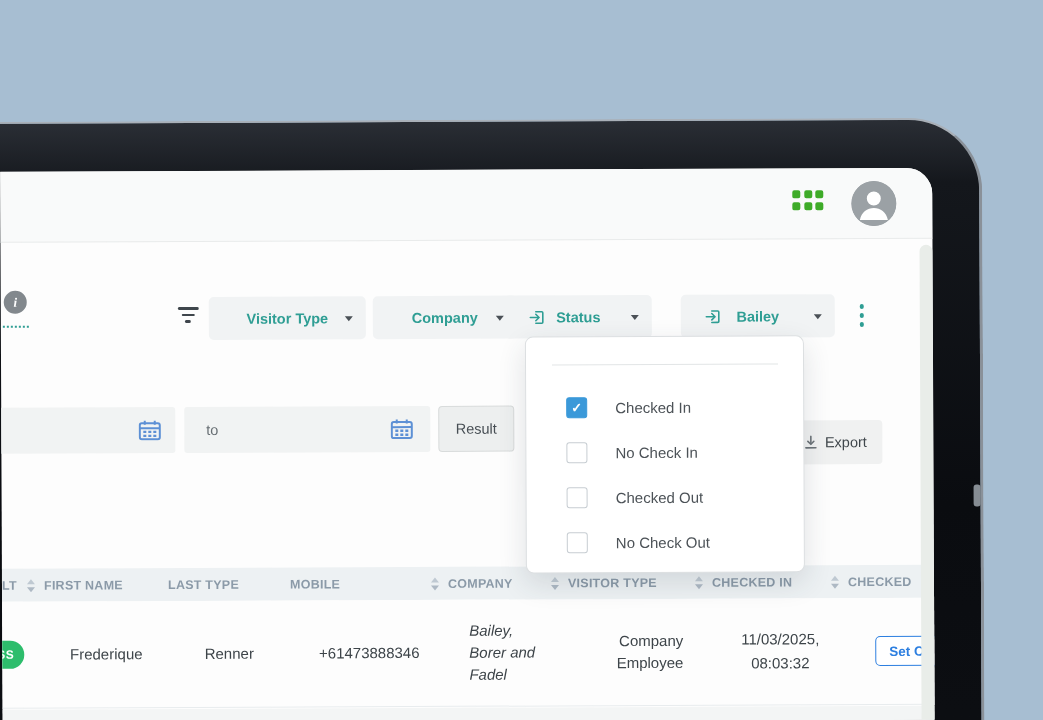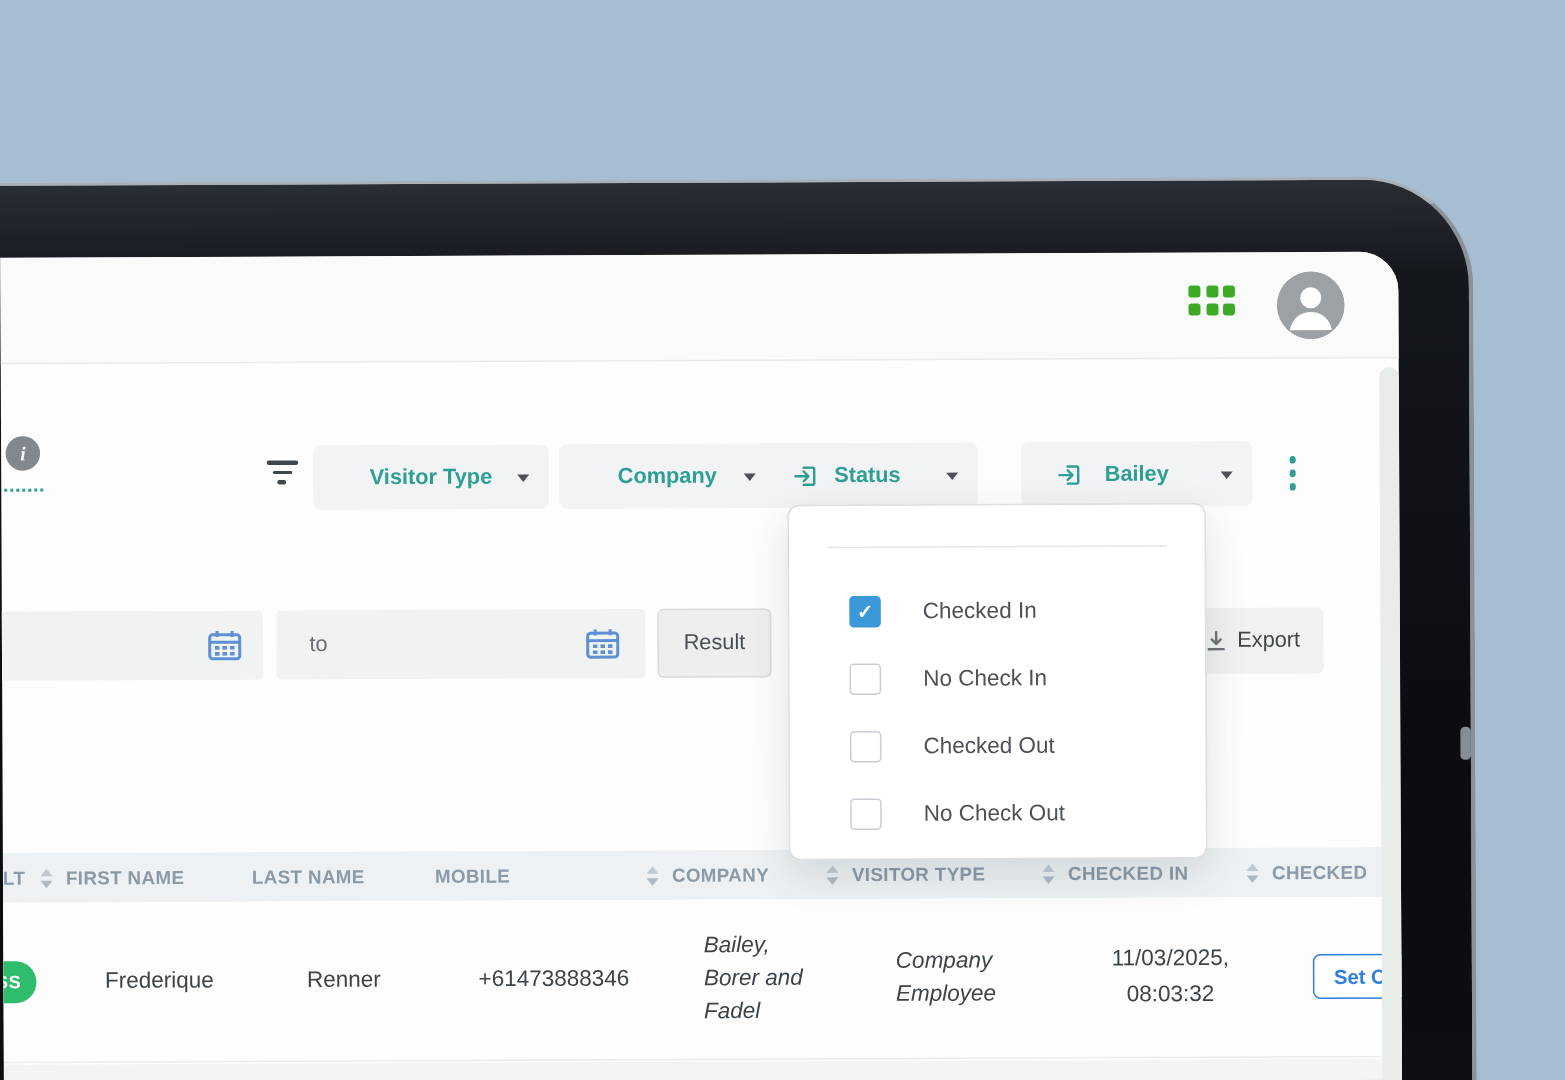--- a/index.html
+++ b/index.html
@@ -60,21 +60,21 @@
   
   .field{position:absolute;top:236px;height:46px;background:#f1f3f3;border-radius:3px;}
   .field-from{left:-40px;width:214px;}
   .field-to{left:183px;width:246px;}
   .to-label{position:absolute;left:22px;top:50%;transform:translateY(-50%);color:#676e73;font-size:14.5px;}
   .cal{position:absolute;right:14px;top:50%;transform:translateY(-50%);}
   .field-to .cal{right:17px;}
   .btn-clear{position:absolute;left:437px;top:236px;width:76px;height:46px;background:#edefef;
     border:1px solid #d8dbdb;border-radius:4px;color:#474e54;font-size:14.5px;
     display:flex;align-items:center;justify-content:center;cursor:pointer;}
-  .btn-export{position:absolute;left:787px;top:237px;width:94px;height:44px;background:#f0f1f1;
+  .btn-export{position:absolute;left:787px;top:252px;width:94px;height:44px;background:#f0f1f1;
     border-radius:4px;color:#3f464b;font-size:14.5px;display:flex;align-items:center;justify-content:center;gap:8px;cursor:pointer;z-index:1;}
 
   
   .thead,.trow{position:absolute;left:0;width:965px;display:grid;
     grid-template-columns:42px 124px 122px 158px 120px 144px 136px 119px;}
   .thead{top:397px;height:33px;background:#edf1f3;}
   .th{position:relative;display:flex;align-items:center;
     color:#8b9aa8;font-size:12.5px;font-weight:700;letter-spacing:.02em;cursor:pointer;}
   .th.first{justify-content:flex-start;padding-left:0;}
   .sort{position:absolute;right:8px;top:50%;transform:translateY(-50%);width:9px;height:13px;}
@@ -82,21 +82,21 @@
     border-left:4.5px solid transparent;border-right:4.5px solid transparent;}
   .sort::before{top:0;border-bottom:5px solid #bfc9d2;}
   .sort::after{bottom:0;border-top:5px solid #aeb9c4;}
   .trow{top:430px;height:107px;background:#fdfdfd;border-bottom:1px solid #e8ecee;}
   .td{position:relative;display:flex;align-items:center;justify-content:center;
     color:#3d4449;font-size:15px;line-height:22px;}
   .badge{position:absolute;left:-36px;top:50%;transform:translateY(-50%);width:58px;height:28px;
     border-radius:14px;background:#2dbd6c;color:#fff;font-size:12px;font-weight:700;letter-spacing:.5px;
     display:flex;align-items:center;justify-content:flex-end;padding-right:10px;}
   .cell-company{width:78px;text-align:left;font-style:italic;}
-  .cell-visitor{width:86px;text-align:left;font-style:italic;}
+  .cell-visitor{width:86px;text-align:right;}
   .cell-date{width:94px;text-align:center;line-height:24px;}
   .btn-set{justify-self:start;margin-left:27px;width:120px;height:30px;background:#fff;
     border:1.5px solid #2d7fe0;border-radius:5px;color:#2d7fe0;font-size:13.5px;font-weight:600;
     display:flex;align-items:center;padding-left:13px;cursor:pointer;}
 
   .bottom-strip{position:absolute;left:0;top:538px;width:932px;height:40px;background:#f3f5f5;}
   .scrollbar{position:absolute;right:0;top:77px;width:13px;height:475px;background:#e9ede9;
     border-top-left-radius:7px;border-top-right-radius:7px;z-index:12;cursor:pointer;}
 </style>
 </head>
@@ -232,21 +232,21 @@
 
       <div class="thead">
         <div class="th first">
           <span>LT</span>
           <span class="sort"></span>
         </div>
         <div class="th">
           <span>FIRST NAME</span>
         </div>
         <div class="th">
-          <span>LAST NAME</span>
+          <span>LAST TYPE</span>
         </div>
         <div class="th">
           <span>MOBILE</span>
           <span class="sort"></span>
         </div>
         <div class="th">
           <span>COMPANY</span>
           <span class="sort"></span>
         </div>
         <div class="th">

